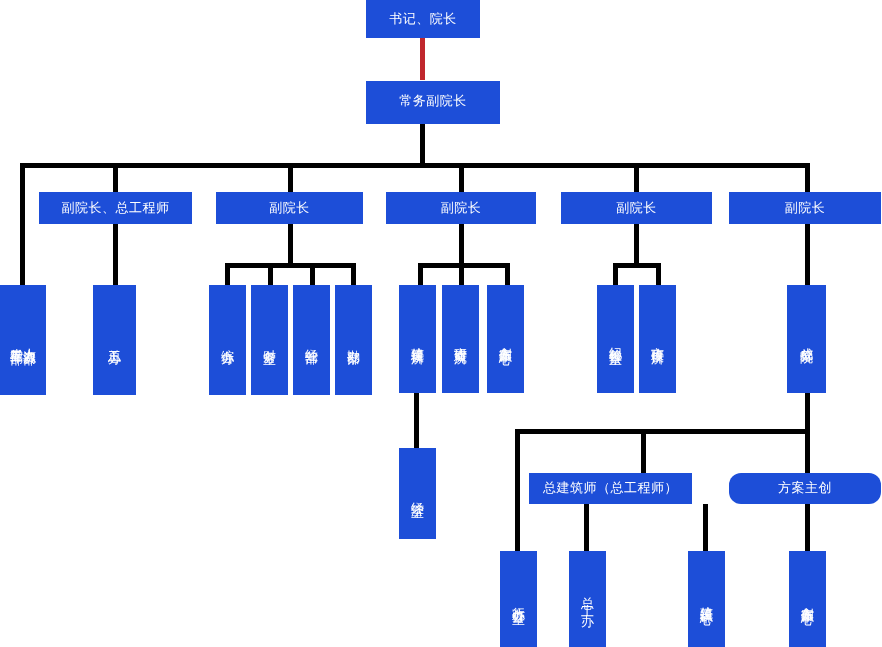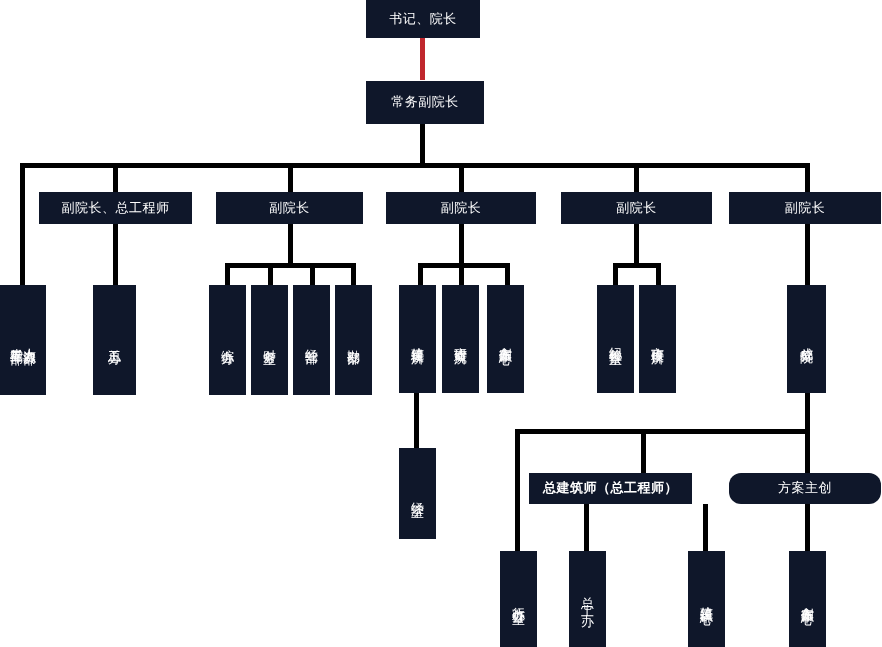--- a/index.html
+++ b/index.html
@@ -13,21 +13,21 @@
   }
   #chart-root {
     position: relative;
     width: 882px;
     height: 647px;
     background: #ffffff;
     overflow: hidden;
   }
   .node {
     position: absolute;
-    background: #0f172a;
+    background: #1d4ed8;
     color: #ffffff;
     box-sizing: border-box;
     display: flex;
     align-items: center;
     justify-content: center;
     z-index: 3;
   }
   .node .label {
     display: block;
     text-align: center;
@@ -127,21 +127,21 @@
 
   <div class="conn" style="left:584px; top:504px; width:5px; height:47px;"></div>
   <div class="conn" style="left:703px; top:504px; width:5px; height:47px;"></div>
 
   <div class="conn" style="left:805px; top:504px; width:5px; height:47px;"></div>
 
   <div class="node horiz" style="left:366px; top:0px; width:114px; height:38px;">
     <span class="label">书记、院长</span>
   </div>
 
-  <div class="node horiz" style="left:366px; top:81px; width:118px; height:43px;">
+  <div class="node horiz" style="left:366px; top:81px; width:134px; height:43px;font-family:Liberation Mono, monospace;">
     <span class="label">常务副院长</span>
   </div>
 
   <div class="node horiz" style="left:39px; top:192px; width:153px; height:32px;">
     <span class="label">副院长、总工程师</span>
   </div>
 
   <div class="node horiz" style="left:216px; top:192px; width:147px; height:32px;">
     <span class="label">副院长</span>
   </div>
@@ -206,21 +206,21 @@
   </div>
 
   <div class="node vert" style="left:787px; top:285px; width:39px; height:108px;">
     <span class="label">成都分院</span>
   </div>
 
   <div class="node vert" style="left:399px; top:448px; width:37px; height:91px;">
     <span class="label">经济室</span>
   </div>
 
-  <div class="node horiz" style="left:529px; top:473px; width:163px; height:31px;font-weight:bold;">
+  <div class="node horiz" style="left:529px; top:473px; width:163px; height:31px;">
     <span class="label">总建筑师（总工程师）</span>
   </div>
 
   <div class="node horiz" style="left:729px; top:473px; width:152px; height:31px;border-radius:12px;">
     <span class="label">方案主创</span>
   </div>
 
   <div class="node vert" style="left:500px; top:551px; width:37px; height:96px;">
     <span class="label">行政办公室</span>
   </div>

